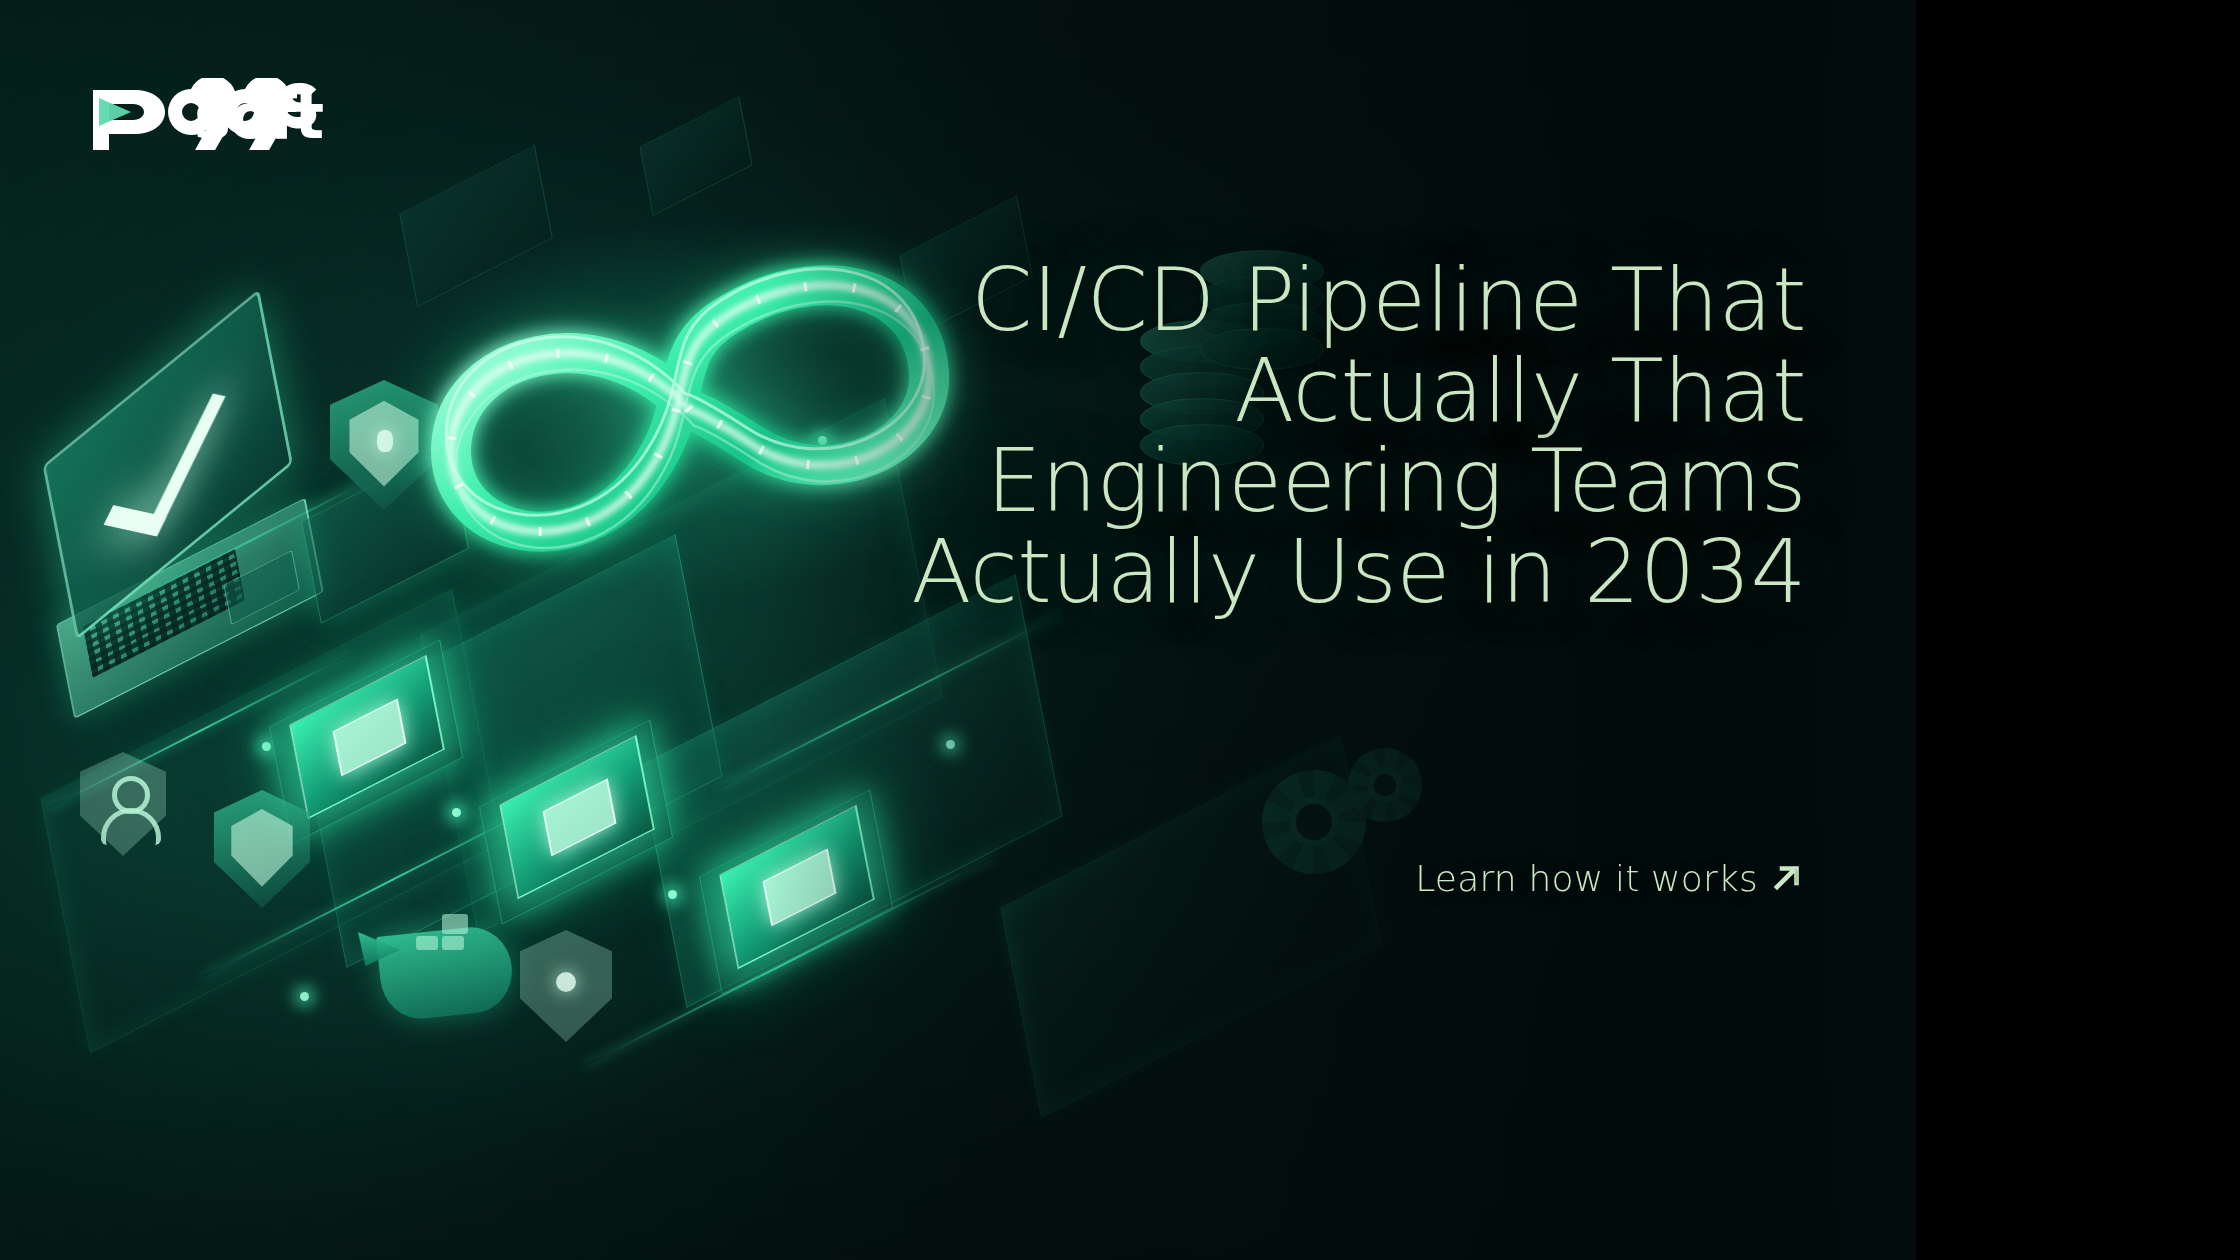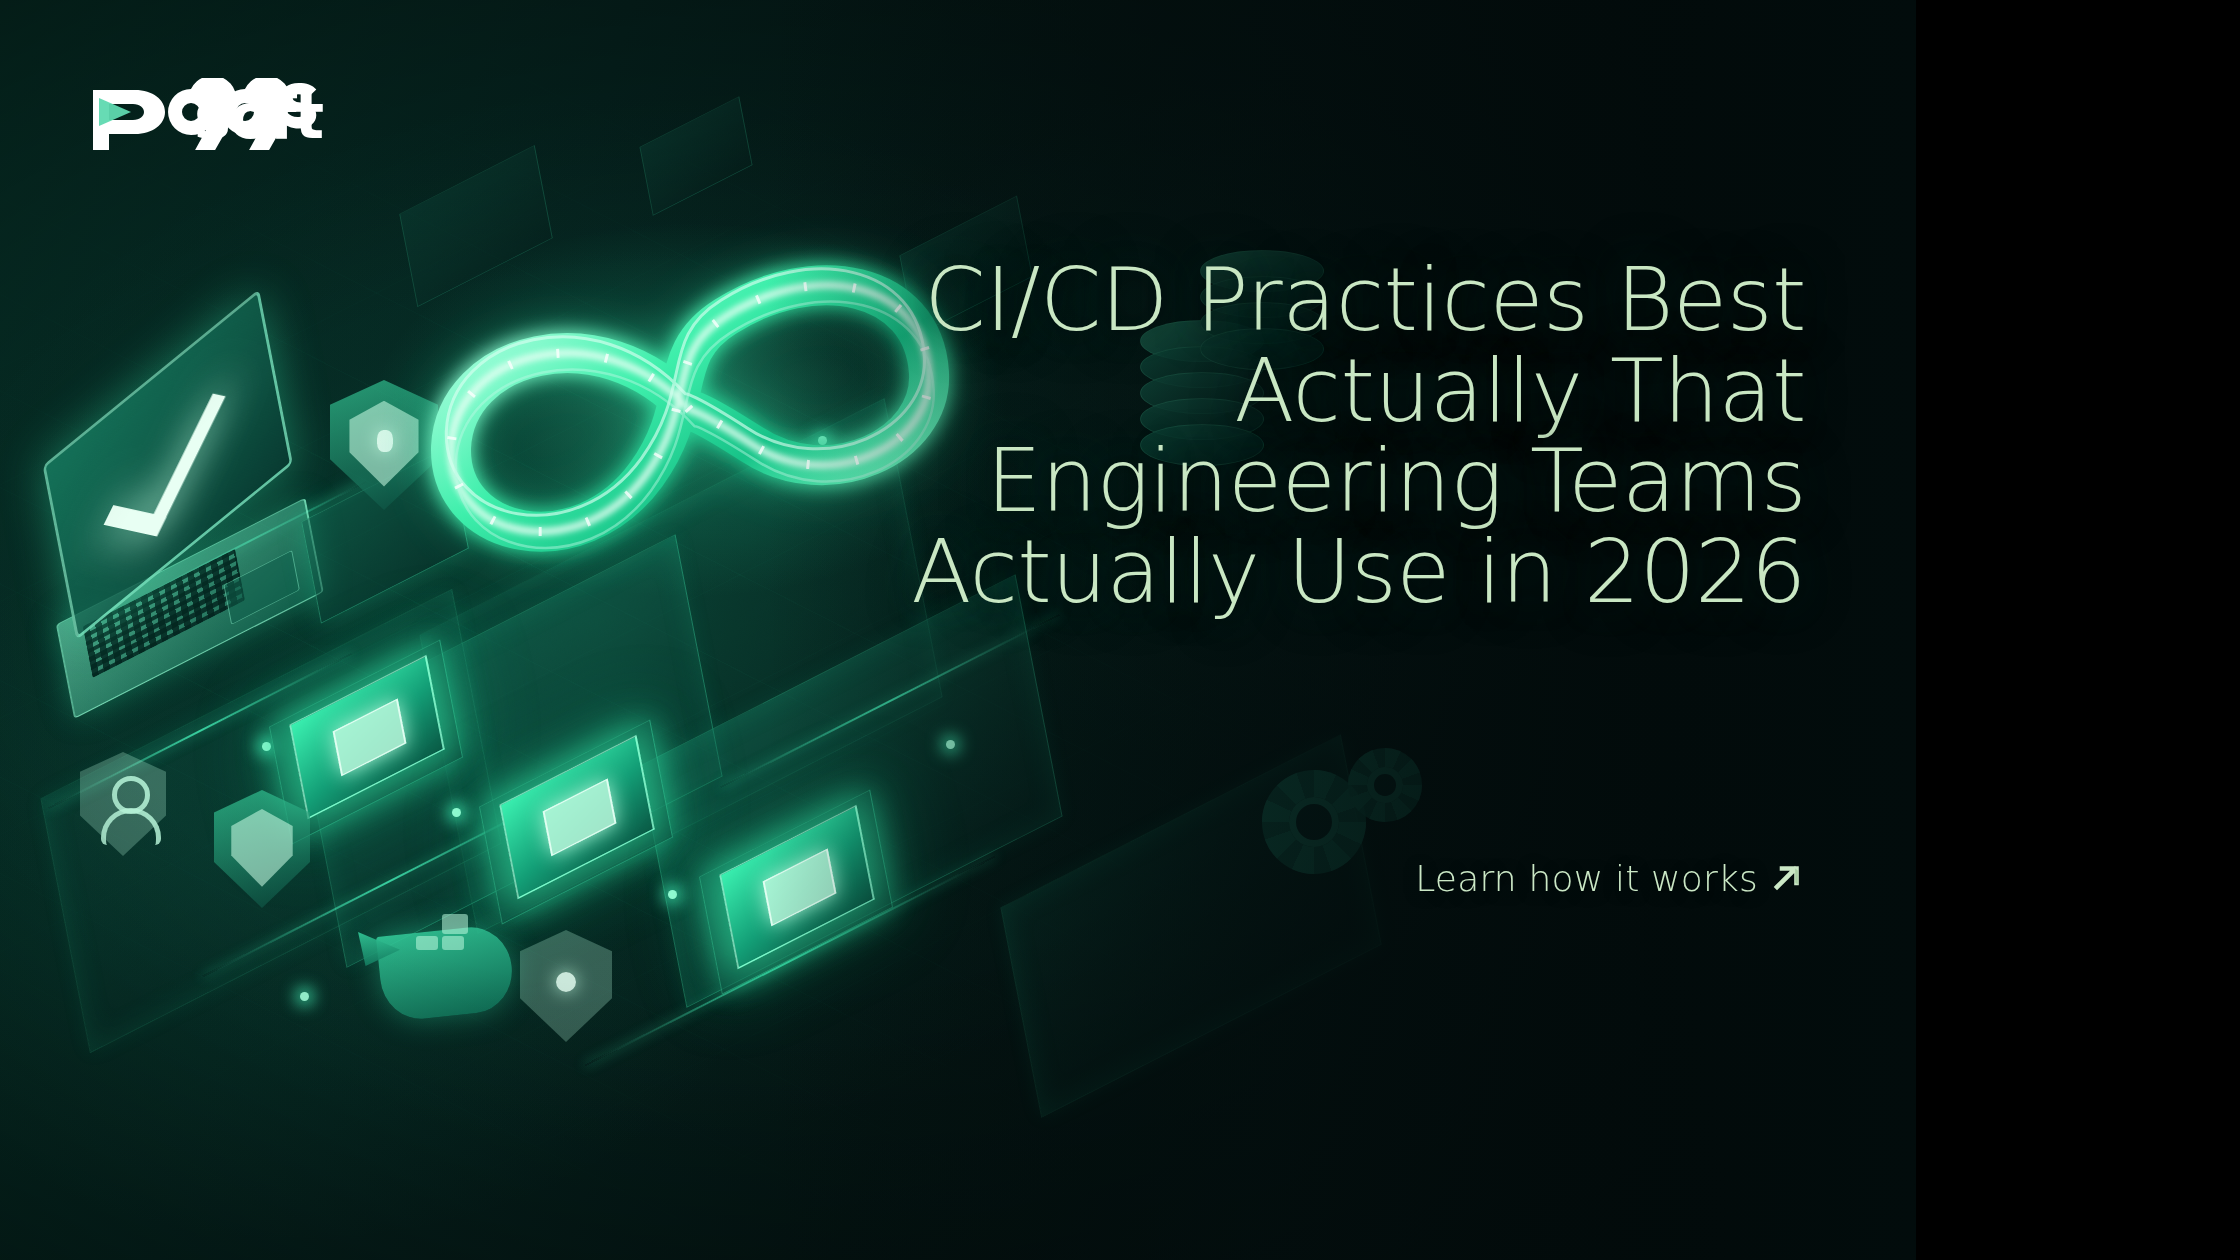--- a/index.html
+++ b/index.html
@@ -352,24 +352,24 @@
     </svg>
     <span style="position:absolute;left:0;top:0;width:0;height:0;overflow:hidden;">P99soft</span>
   </div>
 
   <div style="position:absolute;left:194px;top:80px;color:#ffffff;font-size:62px;font-weight:700;
               letter-spacing:-2px;font-family:'DejaVu Sans','Liberation Sans',sans-serif;">soft</div>
 
   <div class="text-col">
 
     <h1 class="headline">
-      <span class="ln">CI/CD Practices Best</span>
+      <span class="ln">CI/CD Pipeline That</span>
       <span class="ln">Actually That</span>
       <span class="ln">Engineering Teams</span>
-      <span class="ln">Actually Use in 2026</span>
+      <span class="ln">Actually Use in 2034</span>
     </h1>
 
     <div class="cta">
       <span>Learn how it works</span>
       <span class="cta-arrow">
         <svg width="38" height="38" viewBox="0 0 38 38">
           <path d="M9,29 L27,11 M14,10.5 H28.5 V25" fill="none" stroke="#cbe8c6" stroke-width="4.6" stroke-linecap="square" stroke-linejoin="miter"></path>
           <path d="M27.2,10.6 L29.8,12.6 L29.8,26.4 L27.2,24.6 Z" fill="#9fc79a" opacity="0.75"></path>
         </svg>
       </span>

